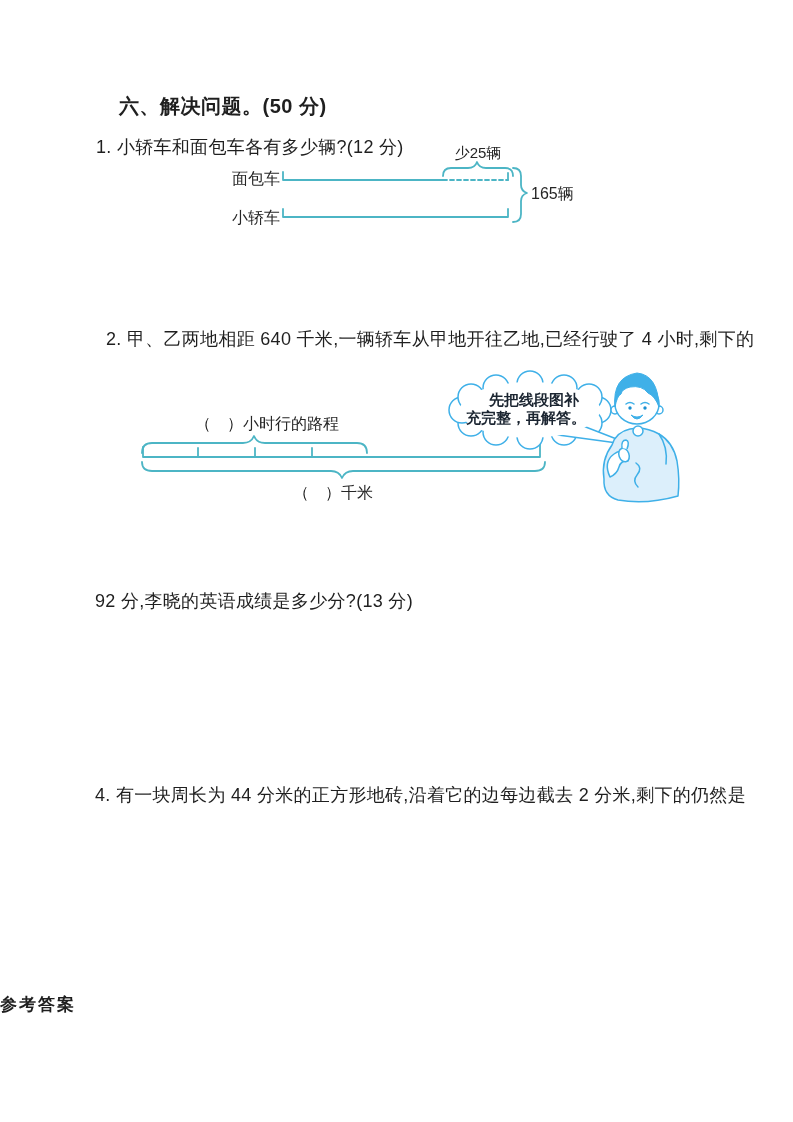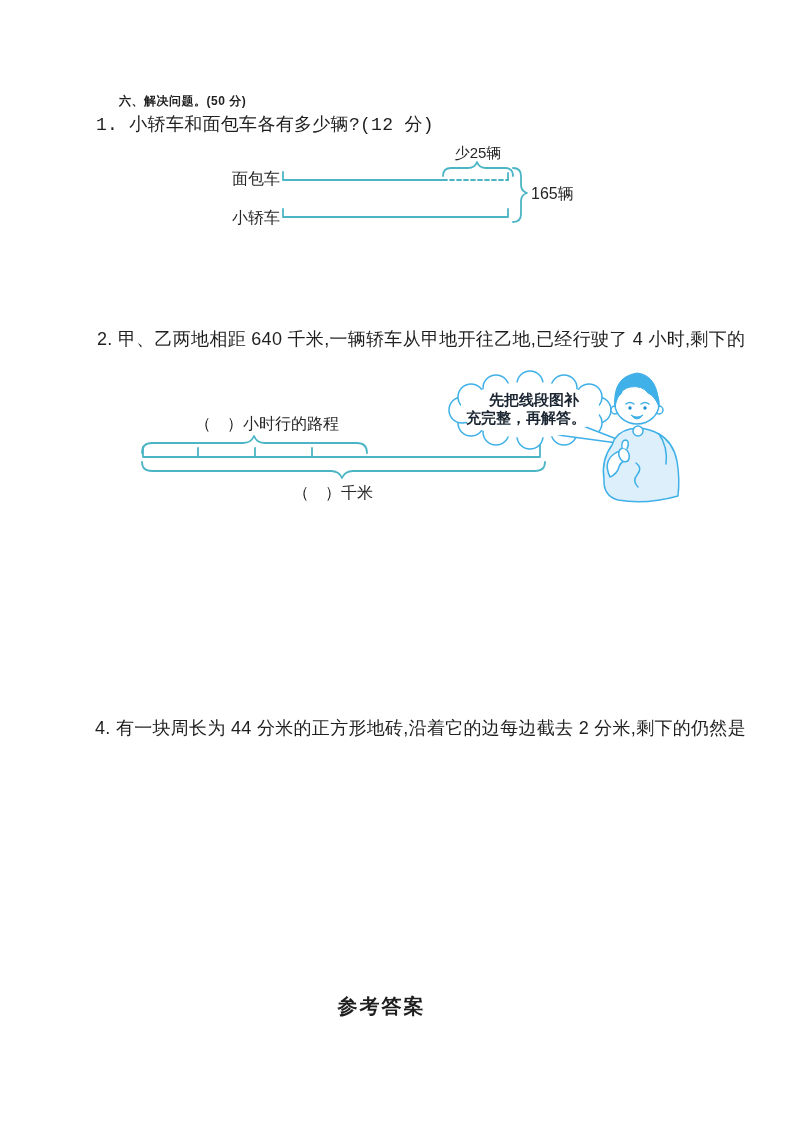--- a/index.html
+++ b/index.html
@@ -6,27 +6,27 @@
     --teal:#4cb5c5;
     --blue:#3fb0e8;
     --ink:#1f1f1f;
   }
   html,body{margin:0;padding:0;}
   body{
     width:793px;height:1122px;background:#ffffff;position:relative;overflow:hidden;
     font-family:"Liberation Sans","DejaVu Sans",sans-serif;color:var(--ink);
   }
   .abs{position:absolute;}
-  .section-header{left:119px;top:93px;font-size:12px;font-weight:700;letter-spacing:.5px;}
+  .section-header{left:119px;top:93px;font-size:20px;font-weight:700;letter-spacing:.5px;}
   .body-text{font-size:18px;line-height:26px;font-weight:500;letter-spacing:.3px;white-space:nowrap;}
-  .p1-title{left:96px;top:112px;font-family:Liberation Mono, monospace;}
-  .p2-text{left:97px;top:326px;}
+  .p1-title{left:96px;top:134px;}
+  .p2-text{left:106px;top:326px;}
   .p3-text{left:95px;top:588px;}
-  .p4-text{left:95px;top:715px;}
-  .answers-heading{left:0;top:993px;width:763px;text-align:center;font-size:20px;font-weight:700;letter-spacing:2px;}
+  .p4-text{left:95px;top:782px;}
+  .answers-heading{left:0;top:993px;width:763px;text-align:left;font-size:17px;font-weight:700;letter-spacing:2px;}
   svg{overflow:visible;display:block;}
   .tl{stroke:var(--teal);fill:none;stroke-width:1.8;stroke-linecap:round;stroke-linejoin:round;}
   .tl-dash{stroke-dasharray:4 3;}
   .bl{stroke:var(--blue);fill:none;stroke-width:1.5;stroke-linecap:round;stroke-linejoin:round;}
   .wb{fill:#ffffff;stroke:var(--blue);stroke-width:1.5;stroke-linejoin:round;}
   .shirt{fill:#dceffb;stroke:var(--blue);stroke-width:1.5;stroke-linejoin:round;}
   .bluefill{fill:var(--blue);stroke:var(--blue);stroke-width:1;stroke-linejoin:round;}
   .dtext{font-size:16px;fill:#262626;font-weight:500;}
   .dtext-sm{font-size:15px;fill:#262626;font-weight:500;}
   .bubble-text{font-size:15px;font-weight:700;fill:#1b2531;}
@@ -107,20 +107,21 @@
         <path class="bl" d="M496,39 Q500,36 504,39"></path>
         <path class="bl" d="M511,39 Q515,36 519,39"></path>
         <circle cx="500" cy="43" r="1.7" fill="#1a8fd0"></circle>
         <circle cx="515" cy="43" r="1.7" fill="#1a8fd0"></circle>
         <path class="bluefill" d="M501,50 Q507,58 513,50 Q507,54 501,50 Z"></path>
       </g>
     </svg>
   </div>
 
   <div class="abs body-text p3-text">
+    <div>92 分,李晓的英语成绩是多少分?(13 分)</div>
   </div>
 
   <div class="abs body-text p4-text">
     <div>4. 有一块周长为 44 分米的正方形地砖,沿着它的边每边截去 2 分米,剩下的仍然是</div>
   </div>
 
   <div class="abs answers-heading">参考答案</div>
 
 </div>
 

